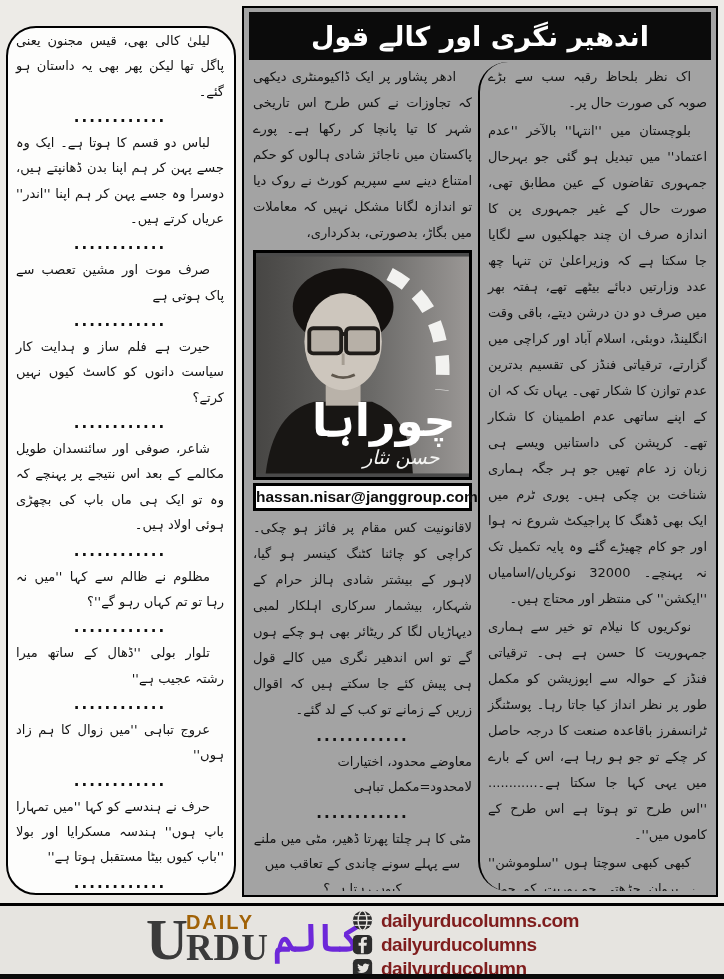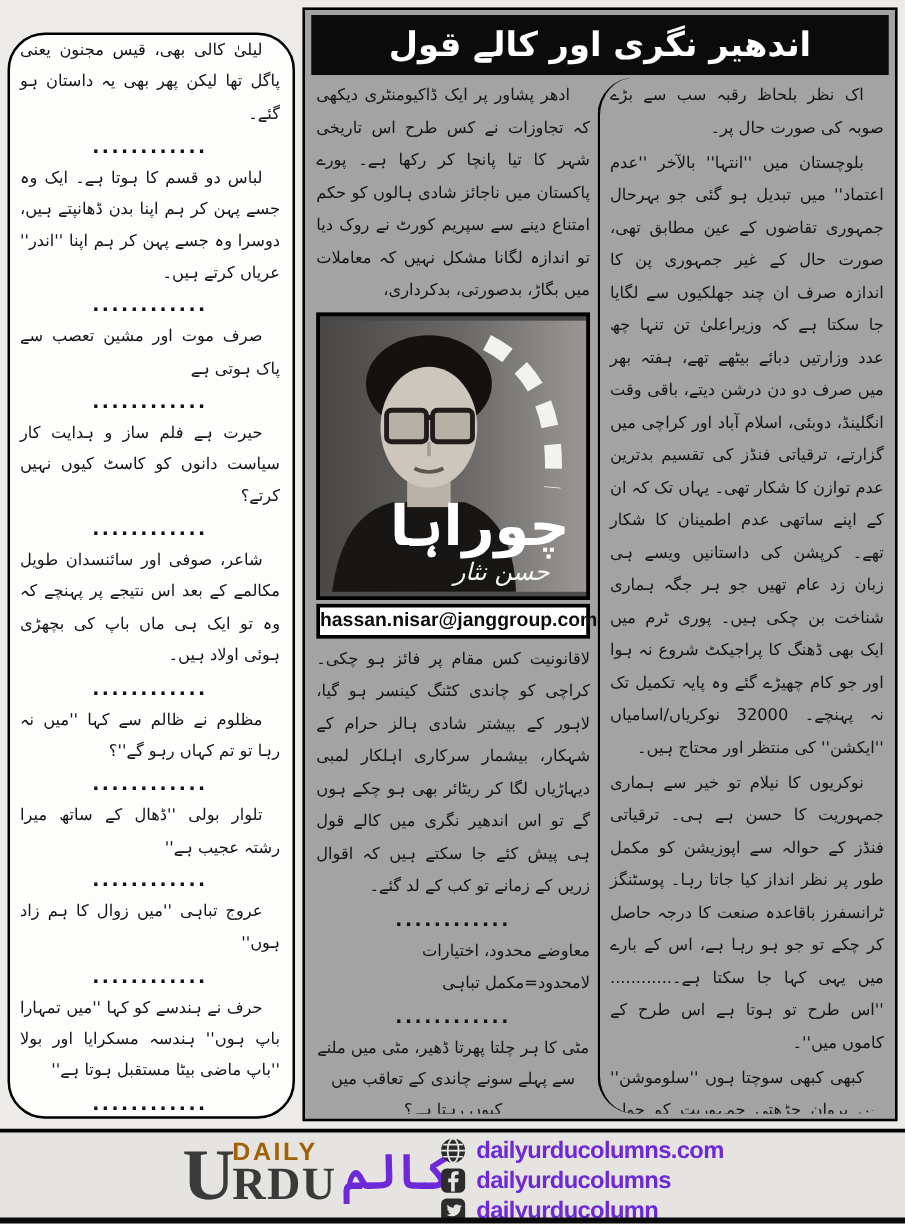--- a/index.html
+++ b/index.html
@@ -42,21 +42,21 @@
   .logo-stack{display:flex;flex-direction:column;margin-left:-2px;}
   .logo-daily{font-family:"Liberation Sans",sans-serif;font-weight:bold;font-size:20px;
               color:#a16207;letter-spacing:2px;line-height:1;}
   .logo-rdu{font-size:37px;font-weight:bold;line-height:.85;letter-spacing:1px;}
   .logo-kalam{font-size:38px;font-weight:bold;color:#6d28d9;margin-left:4px;line-height:1.4;
               direction:rtl;font-family:Liberation Serif, serif;}
   .social{position:absolute;left:352px;top:3px;display:flex;flex-direction:column;gap:1px;}
   .social-row{display:flex;align-items:center;gap:8px;height:23px;}
   .social-row svg{flex:0 0 auto;}
   .social-text{font-family:"Liberation Sans",sans-serif;font-weight:bold;font-size:19px;
-               color:#6d28d9;letter-spacing:-.5px;}
+               color:#7f1d1d;letter-spacing:-.5px;}
 </style>
 </head>
 <body>
 
 <div class="page">
 
   <div class="left-box urdu">
     <p class="aph first">لیلیٰ کالی بھی، قیس مجنون یعنی پاگل تھا لیکن پھر بھی یہ داستان ہو گئے۔</p>
     <div class="sep">............</div>
     <p class="aph">لباس دو قسم کا ہوتا ہے۔ ایک وہ جسے پہن کر ہم اپنا بدن ڈھانپتے ہیں، دوسرا وہ جسے پہن کر ہم اپنا ''اندر'' عریاں کرتے ہیں۔</p>
@@ -66,21 +66,21 @@
     <p class="aph">حیرت ہے فلم ساز و ہدایت کار سیاست دانوں کو کاسٹ کیوں نہیں کرتے؟</p>
     <div class="sep">............</div>
     <p class="aph">شاعر، صوفی اور سائنسدان طویل مکالمے کے بعد اس نتیجے پر پہنچے کہ وہ تو ایک ہی ماں باپ کی بچھڑی ہوئی اولاد ہیں۔</p>
     <div class="sep">............</div>
     <p class="aph">مظلوم نے ظالم سے کہا ''میں نہ رہا تو تم کہاں رہو گے''؟</p>
     <div class="sep">............</div>
     <p class="aph">تلوار بولی ''ڈھال کے ساتھ میرا رشتہ عجیب ہے''</p>
     <div class="sep">............</div>
     <p class="aph">عروج تباہی ''میں زوال کا ہم زاد ہوں''</p>
     <div class="sep">............</div>
-    <p class="aph">حرف نے ہندسے کو کہا ''میں تمہارا باپ ہوں'' ہندسہ مسکرایا اور بولا ''باپ ماضی بیٹا مستقبل ہوتا ہے''</p>
+    <p class="aph">حرف نے ہندسے کو کہا ''میں تمہارا باپ ہوں'' ہندسہ مسکرایا اور بولا ''باپ کیوں بیٹا مستقبل ہوتا ہے''</p>
     <div class="sep">............</div>
 
   </div>
 
   <div class="main-box">
     <div class="title-bar">
       <span>اندھیر نگری اور کالے قول</span>
     </div>
     <div class="cols">
 
@@ -115,21 +115,21 @@
             <line x1="90" y1="100" x2="90" y2="112" stroke="#a59d92" stroke-width="3"></line>
             <path d="M 78 122 Q 90 128 102 122" fill="none" stroke="#5f574d" stroke-width="3"></path>
 
             <text x="132" y="185" text-anchor="middle" font-size="46" font-weight="bold" fill="#ffffff">چوراہا</text>
             <text x="150" y="214" text-anchor="middle" font-size="20" fill="#f5f5f3" font-style="italic">حسن نثار</text>
           </svg>
         </div>
 
         <div class="email-bar">hassan.nisar@janggroup.com.pk</div>
 
-        <p class="para" style="text-indent:0;">لاقانونیت کس مقام پر فائز ہو چکی۔ کراچی کو چاندی کٹنگ کینسر ہو گیا، لاہور کے بیشتر شادی ہالز حرام کے شہکار، بیشمار سرکاری اہلکار لمبی دیہاڑیاں لگا کر ریٹائر بھی ہو چکے ہوں گے تو اس اندھیر نگری میں کالے قول ہی پیش کئے جا سکتے ہیں کہ اقوال زریں کے زمانے تو کب کے لد گئے۔</p>
+        <p class="para" style="text-indent:0;">لاقانونیت کس مقام پر فائز ہو چکی۔ کراچی کو چائنا کٹنگ کینسر ہو گیا، لاہور کے بیشتر شادی ہالز حرام کے شہکار، بیشمار سرکاری اہلکار لمبی دیہاڑیاں لگا کر ریٹائر بھی ہو چکے ہوں گے تو اس اندھیر نگری میں کالے قول ہی پیش کئے جا سکتے ہیں کہ اقوال زریں کے زمانے تو کب کے لد گئے۔</p>
 
         <div class="sep">............</div>
         <p class="aph" style="text-align:right;text-indent:0;">معاوضے محدود، اختیارات لامحدود=مکمل تباہی</p>
         <div class="sep">............</div>
         <p class="aph" style="text-align:center;text-indent:0;">مٹی کا ہر چلتا پھرتا ڈھیر، مٹی میں ملنے سے پہلے سونے چاندی کے تعاقب میں کیوں رہتا ہے؟</p>
 
       </div>
 
       <div class="col col-right urdu">
         <p class="para">اک نظر بلحاظ رقبہ سب سے بڑے صوبہ کی صورت حال پر۔</p>

